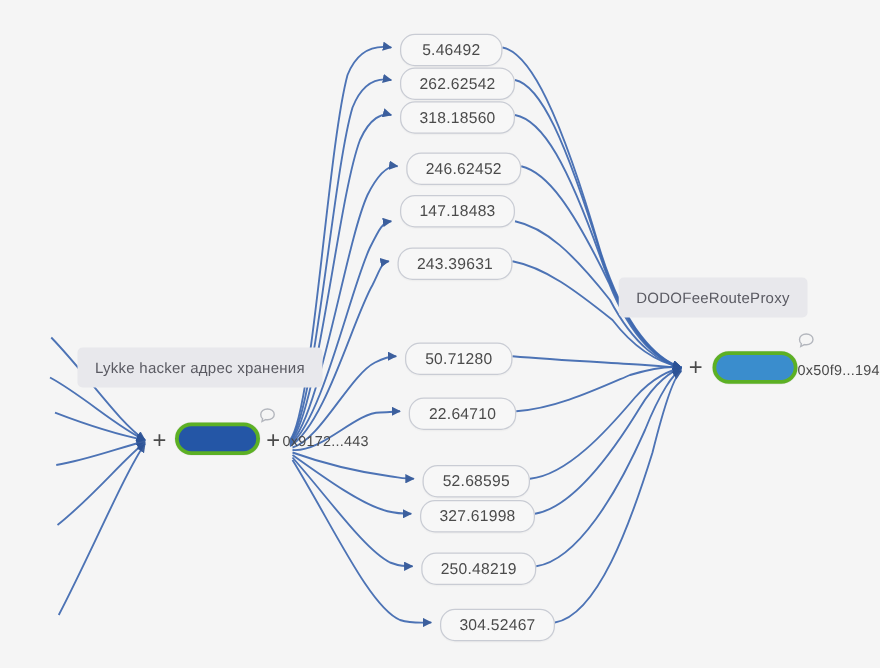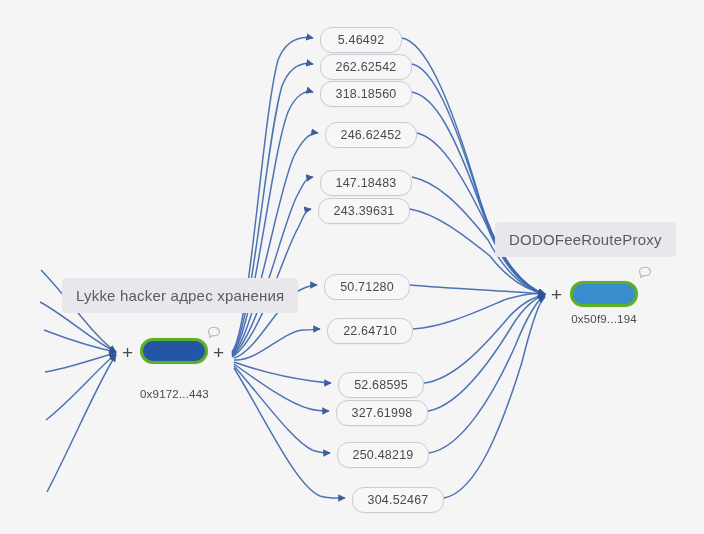--- a/index.html
+++ b/index.html
@@ -56,21 +56,20 @@
     justify-content: center;
     padding: 12px 13px;
     white-space: nowrap;
     box-shadow: 0 1px 1px rgba(0,0,0,.03);
   }
 
   
   .node {
     position: absolute;
     display: flex;
-    flex-direction: column;
     align-items: center;
   }
   .node-pill {
     box-sizing: border-box;
     border-radius: 17px;
     border: 3px solid #5cb024;
     box-shadow: 0 0 0 0.5px rgba(0,0,0,.06);
   }
   .node-pill.dark { background: #2456a6; }
   .node-pill.light { background: #3a8dcd; }
@@ -90,21 +89,21 @@
     line-height: 1;
     font-weight: 400;
     user-select: none;
   }
 
   
   .tooltip-chip {
     position: absolute;
     background: #e8e8ec;
     color: #5a5a62;
-    font-size: 15px;
+    font-size: 12px;
     letter-spacing: .2px;
     border-radius: 4px;
     padding: 9px 14px;
     white-space: nowrap;
   }
 
   
   .bubble-icon {
     position: absolute;
     width: 16px;
@@ -163,21 +162,21 @@
       <path class="edge-path" marker-end="url(#arrow)" d="M 429 453 C 462 448, 494 394, 516 344, 528 314, 539 298, 545 296"></path>
       <path class="edge-path" marker-end="url(#arrow)" d="M 444 498 C 478 492, 504 420, 522 362, 532 322, 540 300, 545 297"></path>
     </g>
   </svg>
 
   <div id="value-boxes">
       <div class="value-box" style="left: 320px; top: 27px; width: 82px;">5.46492</div>
       <div class="value-box" style="left: 320px; top: 54px; width: 92px;">262.62542</div>
       <div class="value-box" style="left: 320px; top: 81px; width: 92px;">318.18560</div>
       <div class="value-box" style="left: 325px; top: 122px; width: 92px;">246.62452</div>
-      <div class="value-box" style="left: 320px; top: 170px; width: 92px;">147.18483</div>
+      <div class="value-box" style="left: 320px; top: 156px; width: 92px;">147.18483</div>
       <div class="value-box" style="left: 318px; top: 198px; width: 92px;">243.39631</div>
       <div class="value-box" style="left: 324px; top: 274px; width: 86px;">50.71280</div>
       <div class="value-box" style="left: 327px; top: 318px; width: 86px;">22.64710</div>
       <div class="value-box" style="left: 338px; top: 372px; width: 86px;">52.68595</div>
       <div class="value-box" style="left: 336px; top: 400px; width: 92px;">327.61998</div>
       <div class="value-box" style="left: 337px; top: 442px; width: 92px;">250.48219</div>
       <div class="value-box" style="left: 352px; top: 487px; width: 92px;">304.52467</div>
     </div>
 
   <div class="expander" style="left:122px; top:343px;">+</div>

